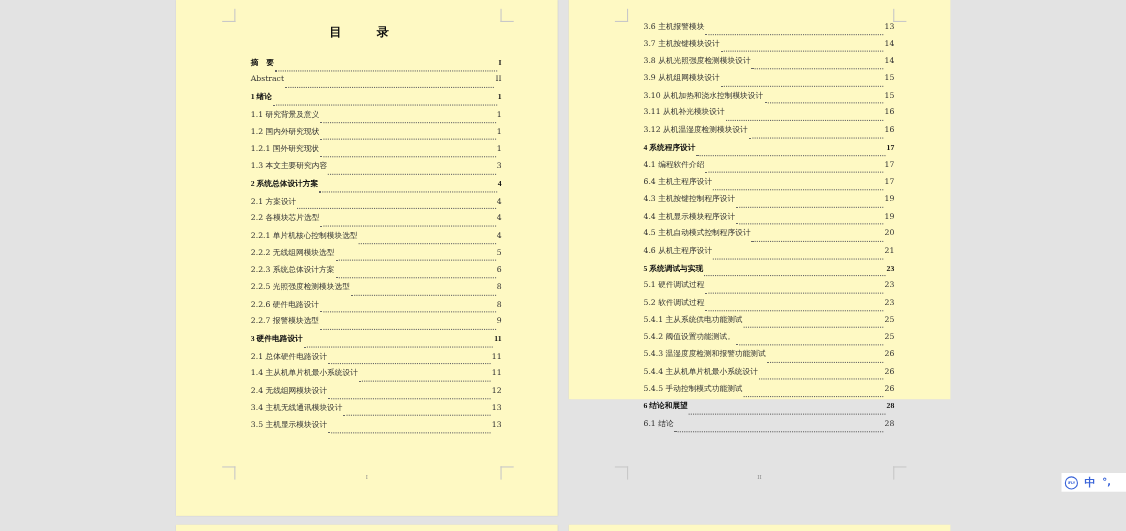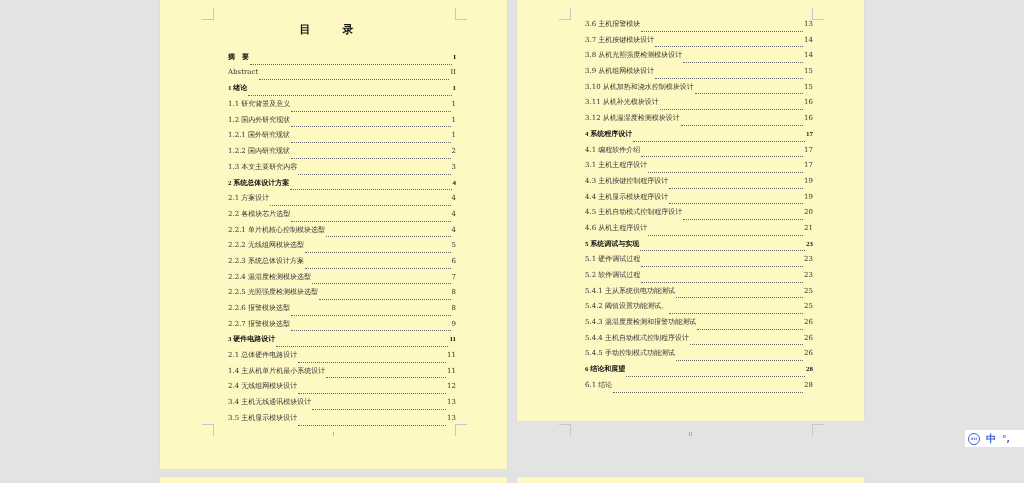--- a/index.html
+++ b/index.html
@@ -6,21 +6,21 @@
   body {
     width:1024px; height:483px; overflow:hidden; position:relative;
     background:#e3e3e3;
     font-family:"DejaVu Serif","Liberation Serif",serif;
   }
   .page {
     position:absolute; background:#fef9c3;
     box-shadow:0 0 1px rgba(0,0,0,0.12);
   }
   #page1 { left:160px; top:0; width:347px; height:469px; }
-  #page2 { left:517px; top:0; width:347px; height:421px; }
+  #page2 { left:517px; top:0; width:347px; height:363px; }
   #page3 { left:160px; top:477px; width:347px; height:20px; }
   #page4 { left:517px; top:477px; width:347px; height:20px; }
 
   .corner { position:absolute; width:11px; height:11px; border-color:#c8c8c8; border-style:solid; border-width:0; }
   .c-tl { border-right-width:1px; border-bottom-width:1px; }
   .c-tr { border-left-width:1px; border-bottom-width:1px; }
   .c-bl { border-right-width:1px; border-top-width:1px; }
   .c-br { border-left-width:1px; border-top-width:1px; }
 
   .toc-title {
@@ -93,25 +93,20 @@
       <li class="lvl2">
         <span class="t">1.2 国内外研究现状</span>
         <span class="dots"></span>
         <span class="p">1</span>
       </li>
       <li class="lvl3">
         <span class="t">1.2.1 国外研究现状</span>
         <span class="dots"></span>
         <span class="p">1</span>
       </li>
-      <li class="lvl3">
-        <span class="t">1.2.2 国内研究现状</span>
-        <span class="dots"></span>
-        <span class="p">2</span>
-      </li>
       <li class="lvl2">
         <span class="t">1.3 本文主要研究内容</span>
         <span class="dots"></span>
         <span class="p">3</span>
       </li>
       <li class="lvl1">
         <span class="t">2 系统总体设计方案</span>
         <span class="dots"></span>
         <span class="p">4</span>
       </li>
@@ -134,31 +129,26 @@
         <span class="t">2.2.2  无线组网模块选型</span>
         <span class="dots"></span>
         <span class="p">5</span>
       </li>
       <li class="lvl3">
         <span class="t">2.2.3  系统总体设计方案</span>
         <span class="dots"></span>
         <span class="p">6</span>
       </li>
       <li class="lvl3">
-        <span class="t">2.2.4 温湿度检测模块选型</span>
-        <span class="dots"></span>
-        <span class="p">7</span>
-      </li>
-      <li class="lvl3">
         <span class="t">2.2.5 光照强度检测模块选型</span>
         <span class="dots"></span>
         <span class="p">8</span>
       </li>
       <li class="lvl3">
-        <span class="t">2.2.6  报警模块选型</span>
+        <span class="t">2.2.6  硬件电路设计</span>
         <span class="dots"></span>
         <span class="p">8</span>
       </li>
       <li class="lvl3">
         <span class="t">2.2.7  报警模块选型</span>
         <span class="dots"></span>
         <span class="p">9</span>
       </li>
       <li class="lvl1">
         <span class="t">3 硬件电路设计</span>
@@ -239,21 +229,21 @@
         <span class="t">4  系统程序设计</span>
         <span class="dots"></span>
         <span class="p">17</span>
       </li>
       <li class="lvl2">
         <span class="t">4.1  编程软件介绍</span>
         <span class="dots"></span>
         <span class="p">17</span>
       </li>
       <li class="lvl2">
-        <span class="t">3.1  主机主程序设计</span>
+        <span class="t">6.4  主机主程序设计</span>
         <span class="dots"></span>
         <span class="p">17</span>
       </li>
       <li class="lvl2">
         <span class="t">4.3  主机按键控制程序设计</span>
         <span class="dots"></span>
         <span class="p">19</span>
       </li>
       <li class="lvl2">
         <span class="t">4.4  主机显示模块程序设计</span>
@@ -294,21 +284,21 @@
         <span class="t">5.4.2  阈值设置功能测试。</span>
         <span class="dots"></span>
         <span class="p">25</span>
       </li>
       <li class="lvl3">
         <span class="t">5.4.3  温湿度度检测和报警功能测试</span>
         <span class="dots"></span>
         <span class="p">26</span>
       </li>
       <li class="lvl3">
-        <span class="t">5.4.4  主机自动模式控制程序设计</span>
+        <span class="t">5.4.4  主从机单片机最小系统设计</span>
         <span class="dots"></span>
         <span class="p">26</span>
       </li>
       <li class="lvl3">
         <span class="t">5.4.5  手动控制模式功能测试</span>
         <span class="dots"></span>
         <span class="p">26</span>
       </li>
       <li class="lvl1">
         <span class="t">6 结论和展望</span>

